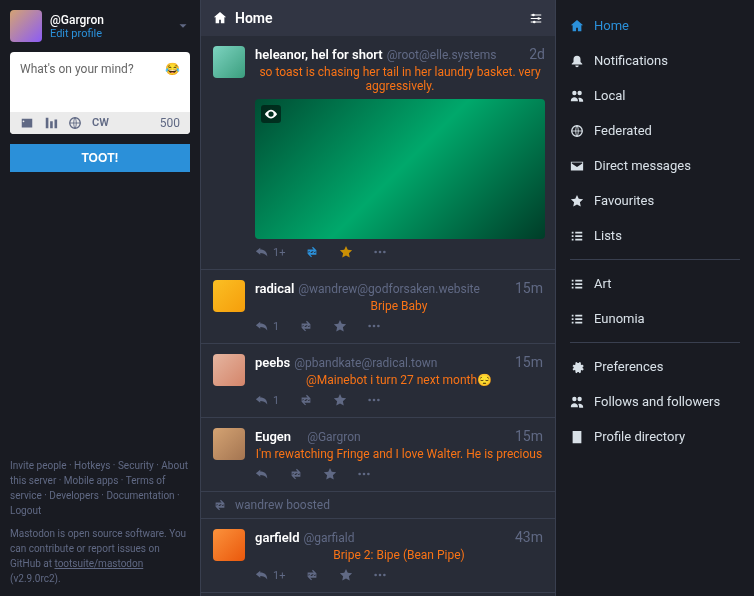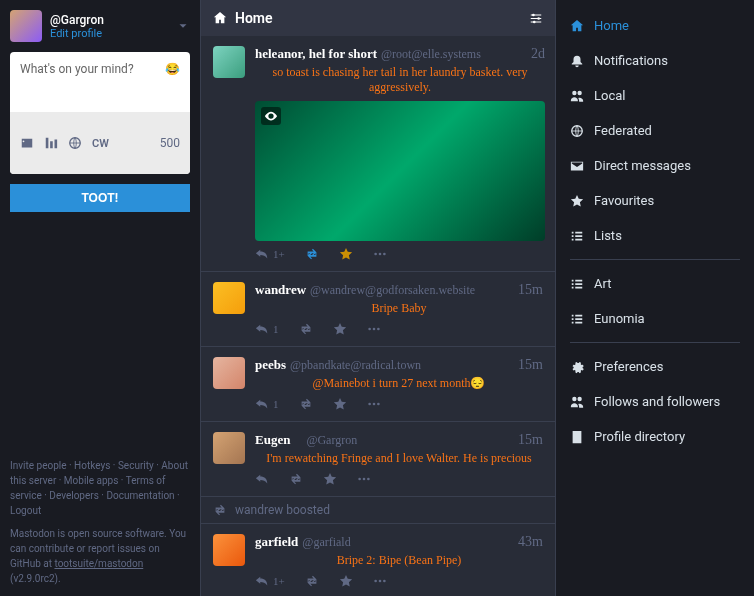--- a/index.html
+++ b/index.html
@@ -68,23 +68,22 @@
   font-size: 12px;
   position: relative;
 }
 .compose-emoji {
   position: absolute;
   right: 10px;
   top: 10px;
 }
 .compose-toolbar {
   background: #ebebeb;
-  padding: 24px 10px;
-  display: flex;
-  align-items: center;
+  padding: 4px 10px;
+  display: flex;
   gap: 10px;
   color: #606984;
 }
 .compose-toolbar .spacer { flex: 1; }
 .toot-btn {
   background: #2b90d9;
   color: #fff;
   border: none;
   padding: 7px 16px;
   border-radius: 0;
@@ -122,21 +121,20 @@
   font-size: 14px;
 }
 .col-header .spacer { flex: 1; }
 .feed {
   flex: 1;
   overflow-y: auto;
 }
 .status {
   padding: 10px 12px;
   border-bottom: 1px solid #393f4f;
-  font-family: Liberation Serif, serif;
 }
 .status-head {
   display: flex;
   gap: 10px;
 }
 .display-name { color: #fff; font-weight: 600; font-size: 13px; }
 .acct { color: #606984; font-size: 12px; }
 .ts { color: #606984; font-size: 14px; margin-left: auto; }
 .status-content { color: #f97316; font-size: 12px; margin: 3px 0 6px; text-align: center; }
 .media {
@@ -325,21 +323,21 @@
               </span>
             </div>
           </div>
         </div>
       </div>
       <div class="status">
         <div class="status-head">
           <div class="avatar-sm av2"></div>
           <div style="flex:1">
             <div style="display:flex;align-items:baseline;gap:4px">
-              <span class="display-name">wandrew</span>
+              <span class="display-name">radical</span>
               <span class="acct">@wandrew@godforsaken.website</span>
               <span class="ts">15m</span>
             </div>
             <div class="status-content">Bripe Baby</div>
             <div class="actions">
               <span class="act">
                 <svg viewBox="0 0 16 16">
                   <path d="M6 3L1 7l5 4V9c3 0 6 1 8 4 0-5-3-8-8-8V3z"></path>
                 </svg>
                 <span>1</span>

